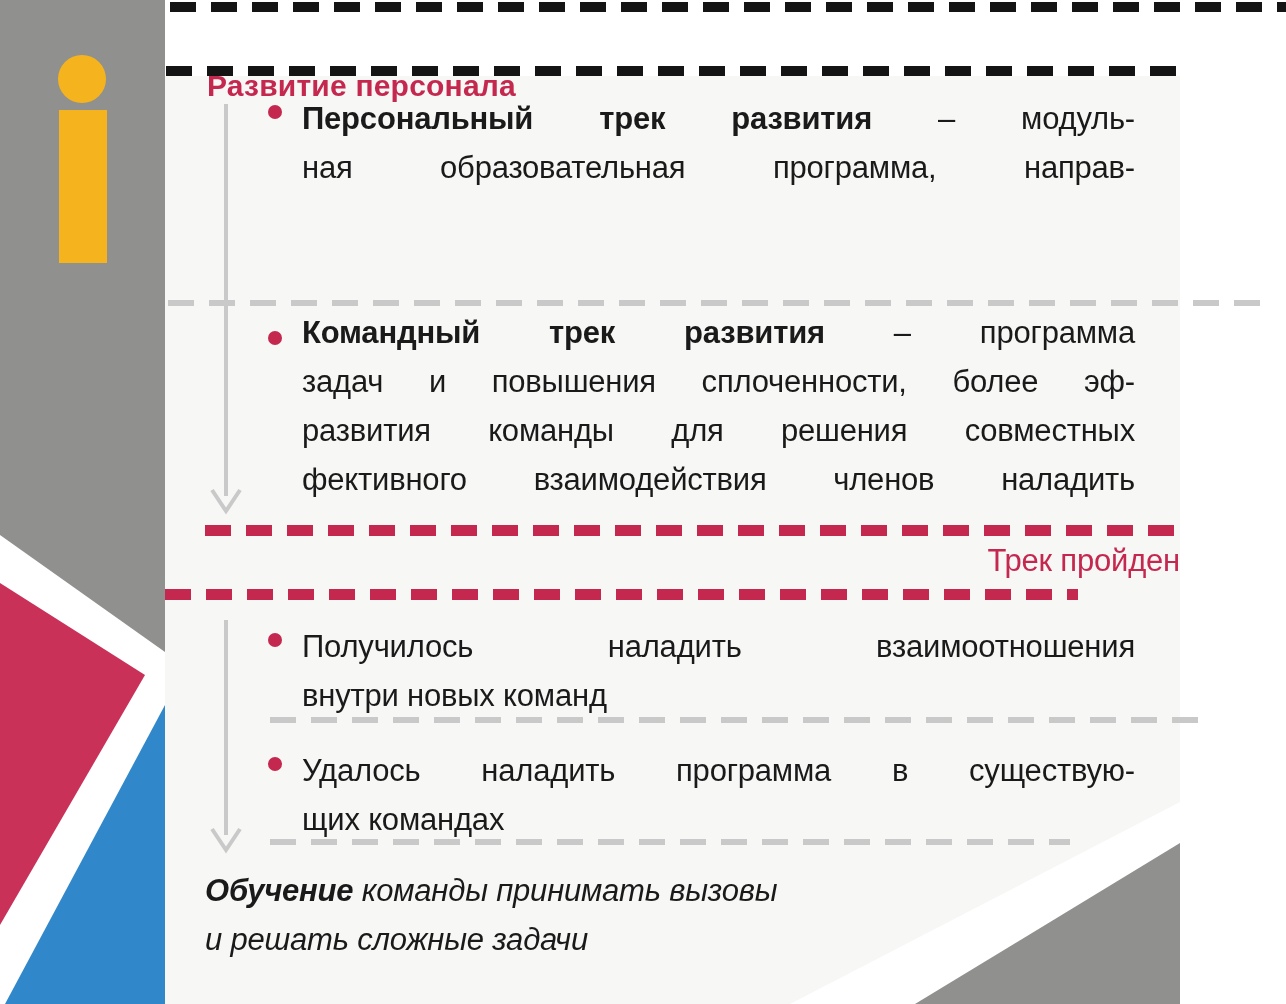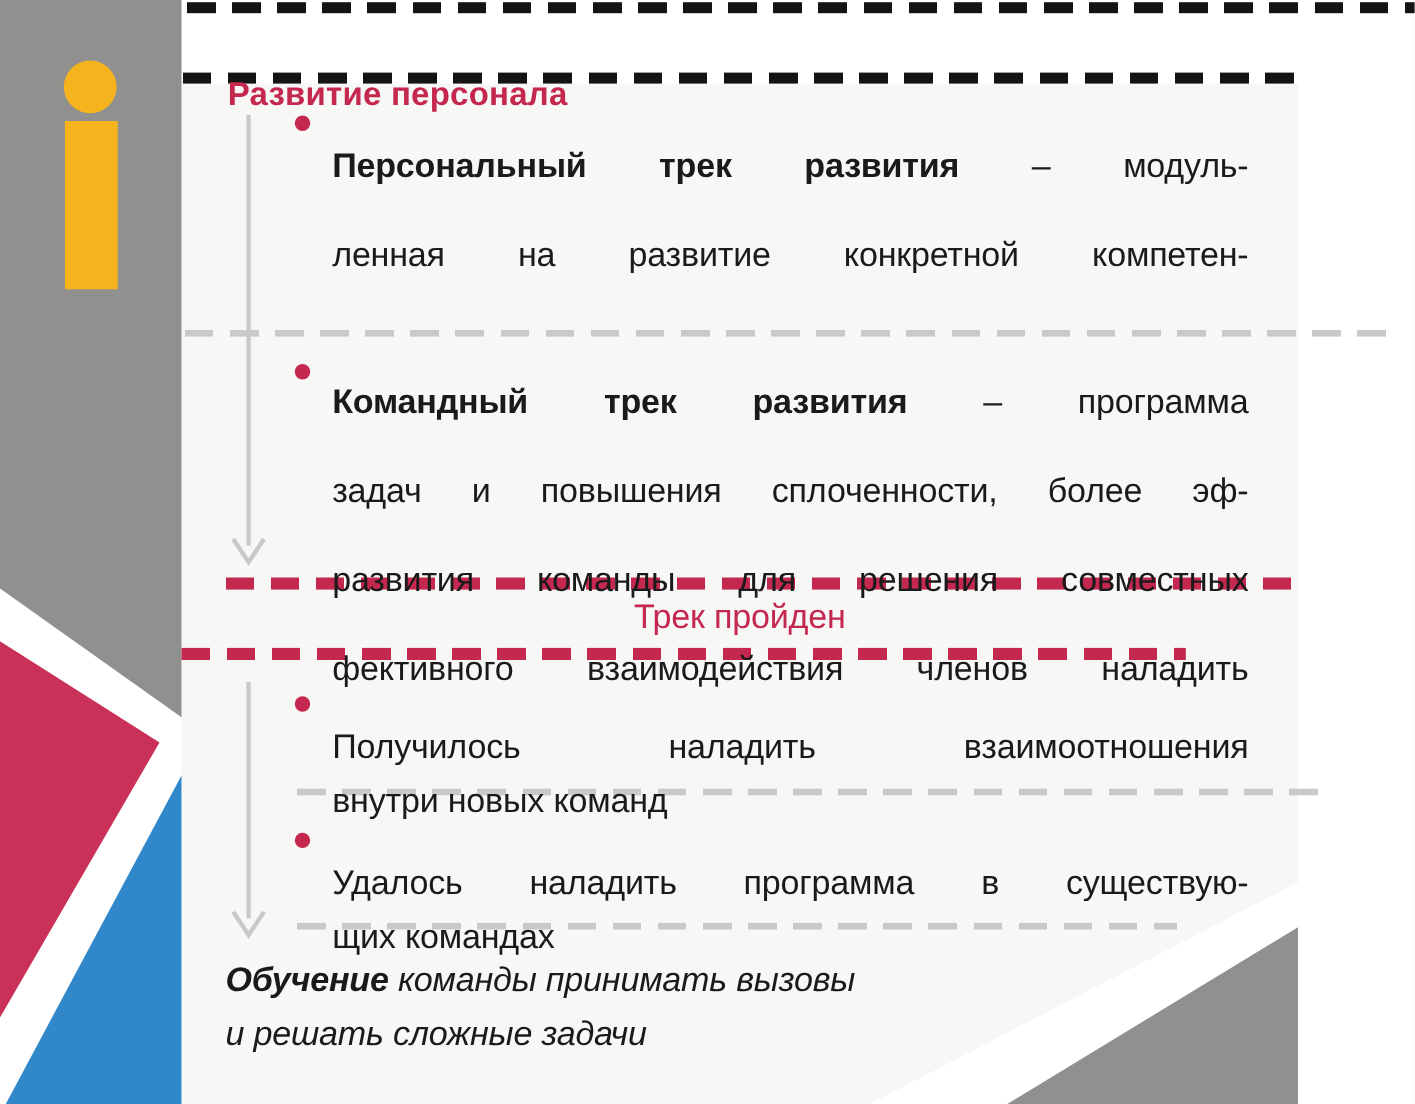--- a/index.html
+++ b/index.html
@@ -31,24 +31,24 @@
   .g-3{left:270px;top:839px;width:800px;}
   
   .page-title{position:absolute;left:207px;top:24px;z-index:3;
     font-size:30px;line-height:36px;font-weight:700;color:#c5284f;letter-spacing:.2px;margin-top:44px;}
   .tblock{position:absolute;left:302px;width:833px;z-index:3;
     font-size:31px;line-height:49px;letter-spacing:-.2px;}
   .tb-1{top:94px;}
   .tb-2{top:308px;}
   .tb-3{top:622px;}
   .tb-4{top:746px;}
-  .jline{text-align:justify;text-align-last:justify;margin-top:32px;}
+  .jline{text-align:justify;text-align-last:justify;}
   .lead{font-weight:700;}
   .milestone{position:absolute;left:165px;top:541px;width:1015px;z-index:3;
-    text-align:center;font-size:31px;line-height:40px;color:#c5284f;letter-spacing:-.2px;}
+    text-align:right;font-size:31px;line-height:40px;color:#c5284f;letter-spacing:-.2px;}
   .outcome{position:absolute;left:205px;top:866px;width:930px;z-index:3;
     font-size:31px;line-height:49px;letter-spacing:-.2px;font-style:italic;}
   
   .dot{position:absolute;left:268px;width:14px;height:14px;border-radius:50%;
        background:#c5284f;z-index:3;}
   .dot-1{top:105px;}.dot-2{top:331px;}.dot-3{top:633px;}.dot-4{top:757px;}
   .arrow{position:absolute;z-index:2;}
   .arrow-1{left:209px;top:104px;}
   .arrow-2{left:209px;top:620px;}
 </style>
@@ -87,21 +87,21 @@
   <polyline points="3,209 17,230 31,209" stroke="#c9c9c9" stroke-width="4" fill="none"></polyline>
 </svg>
 
 <div class="dot dot-1"></div>
 <div class="dot dot-2"></div>
 <div class="dot dot-3"></div>
 <div class="dot dot-4"></div>
 
 <div class="tblock tb-1">
   <div class="jline"><span class="lead">Персональный трек развития</span><span> – модуль-</span></div>
-  <div class="jline">ленная на развитие конкретной компетен-</div>
+  <div class="jline">ная образовательная программа, направ-</div>
 </div>
 
 <div class="tblock tb-2">
   <div class="jline"><span class="lead">Командный трек развития</span><span> – программа</span></div>
   <div class="jline">задач и повышения сплоченности, более эф-</div>
   <div class="jline">развития команды для решения совместных</div>
   <div class="jline">фективного взаимодействия членов наладить</div>
 </div>
 
 <div class="milestone">Трек пройден</div>

